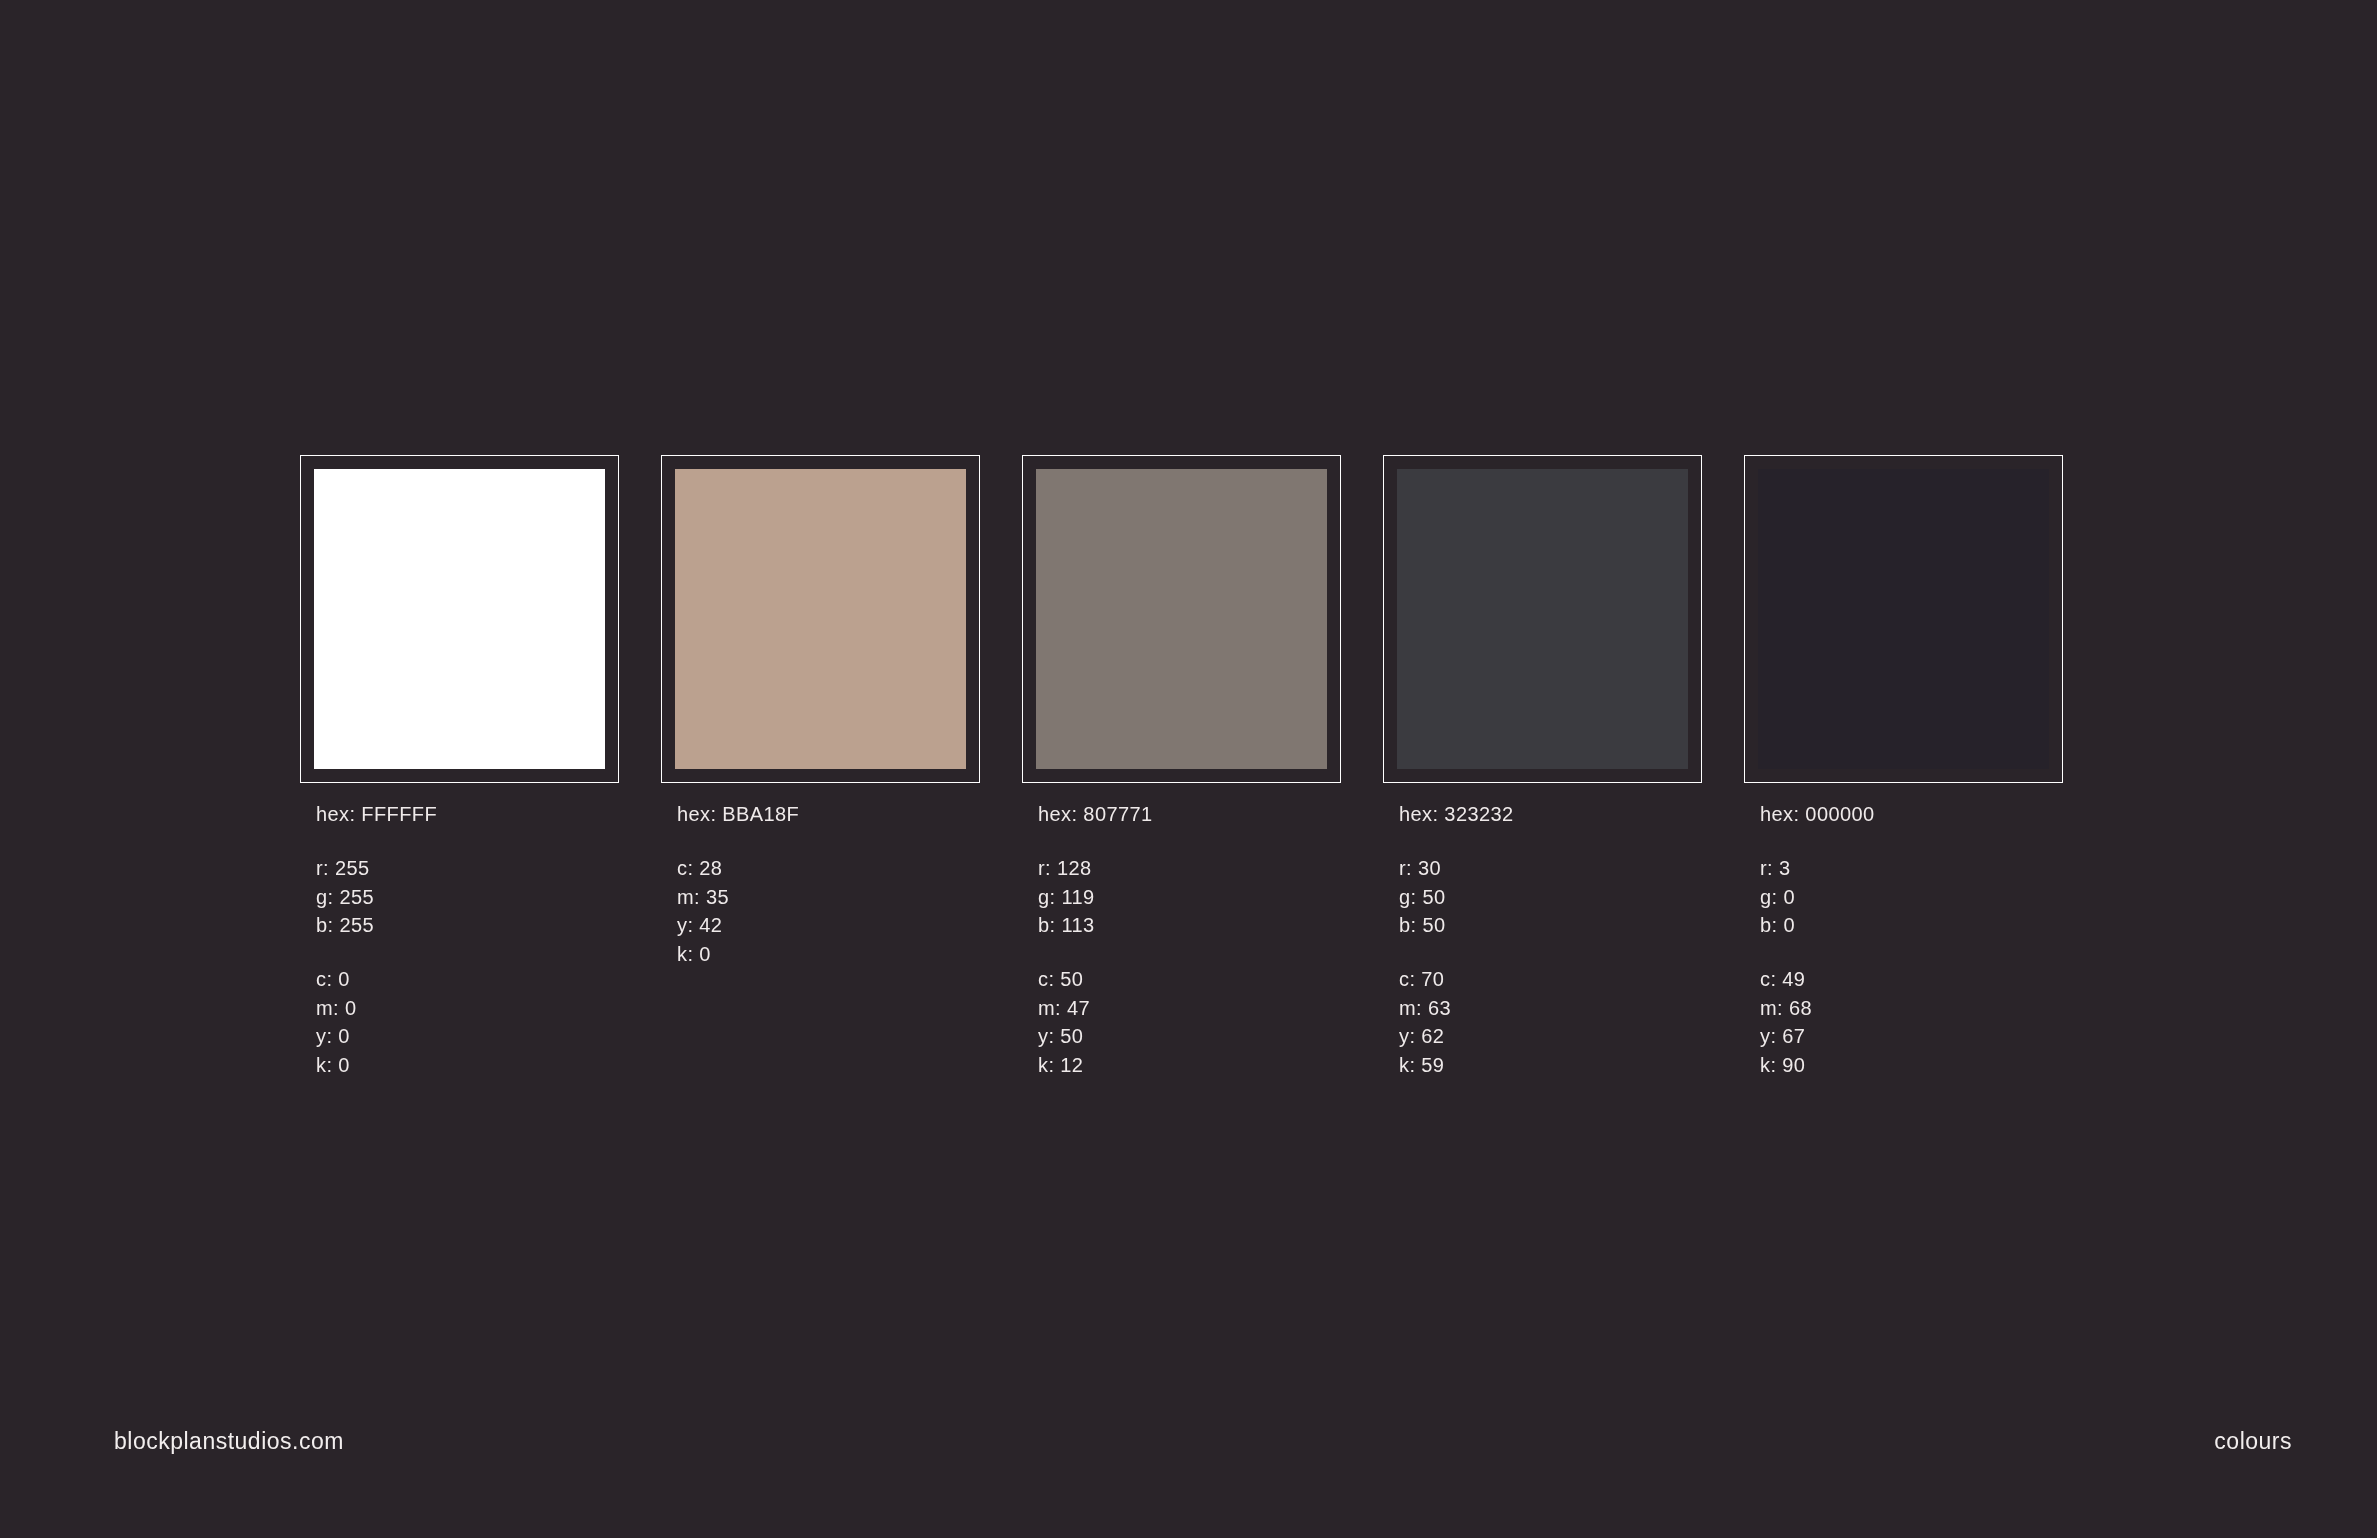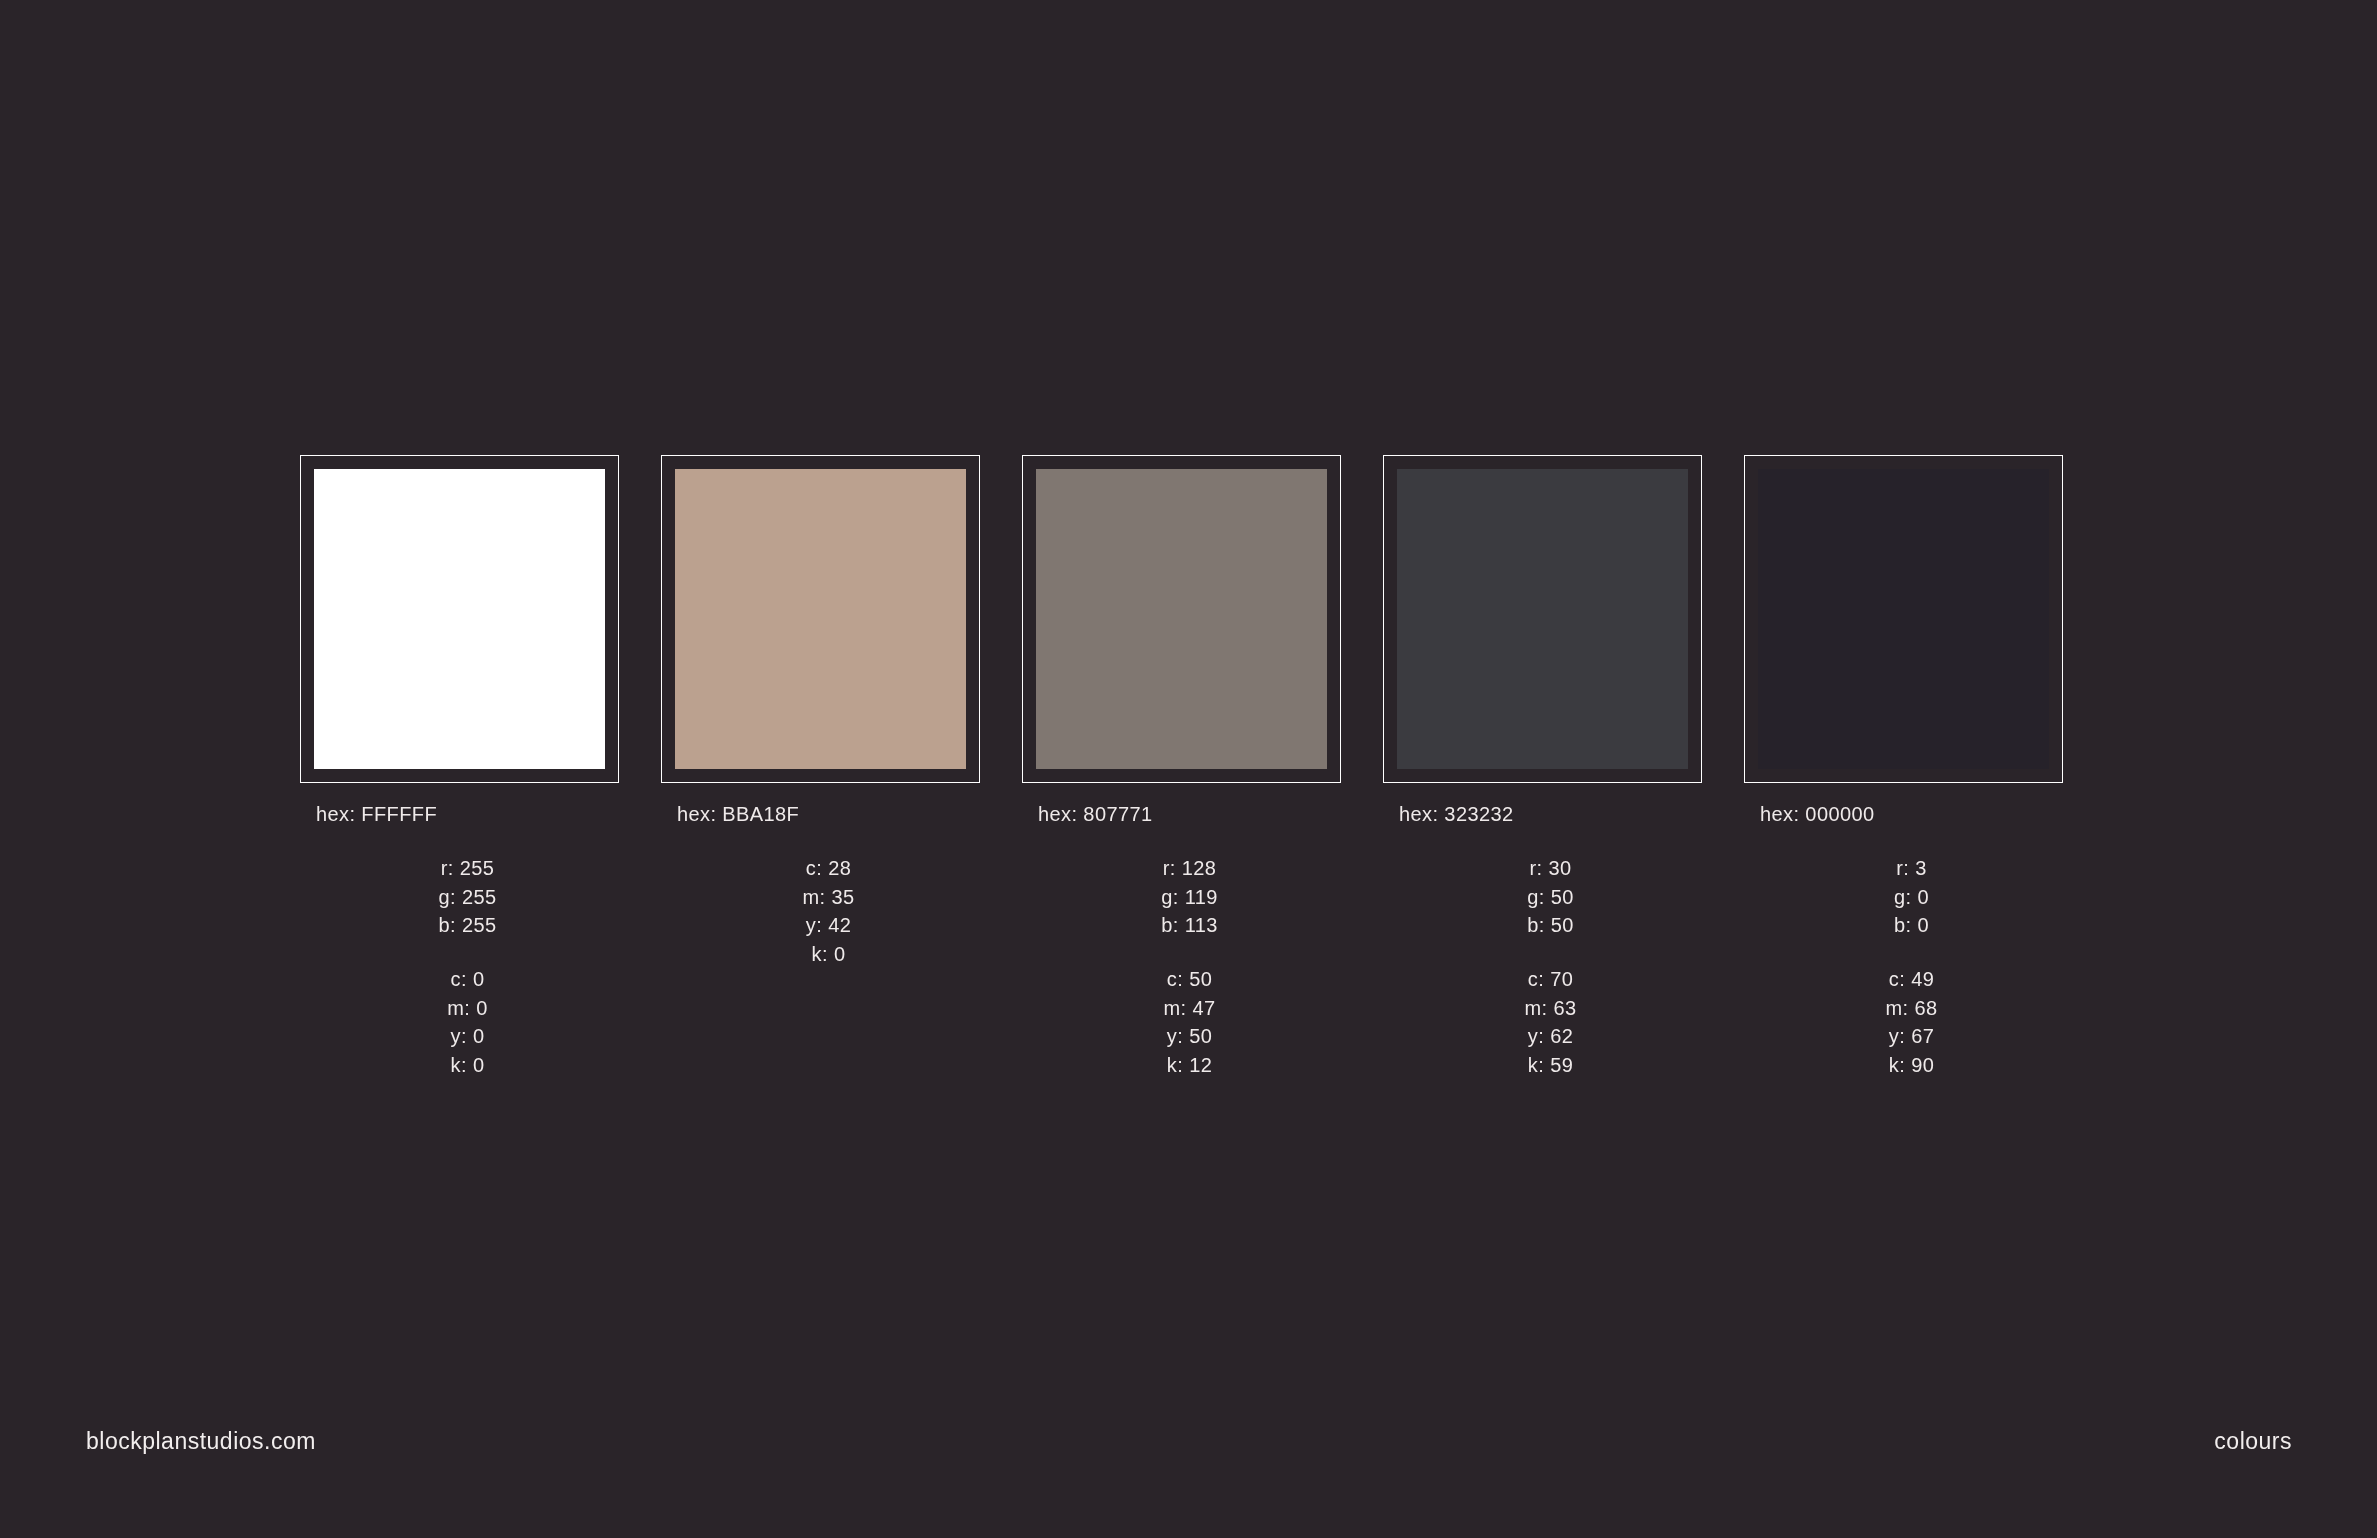--- a/index.html
+++ b/index.html
@@ -59,21 +59,20 @@
     margin-bottom: 0;
   }
 
   .spec-group {
     margin-left: 16px;
     margin-top: 34px;
   }
 
   .spec-group .spec-line {
     margin-top: 8.6px;
-    text-align: center;
   }
   .spec-group .spec-line:first-child {
     margin-top: 0;
   }
 
   
   #footer {
     position: absolute;
     left: 0;
     right: 0;
@@ -83,20 +82,21 @@
     box-sizing: border-box;
     display: flex;
     justify-content: space-between;
     align-items: center;
   }
 
   .footer-text {
     color: #f2eeee;
     font-size: 23px;
     letter-spacing: 0.5px;
+    margin-left: 28px;
   }
 </style>
 </head>
 <body style="background: rgb(42, 36, 41);">
 
 <div id="swatch-row">
 
   <div class="swatch-col">
     <div class="swatch-frame">
       <div class="swatch-fill" style="background: rgb(255, 255, 255);"></div>

